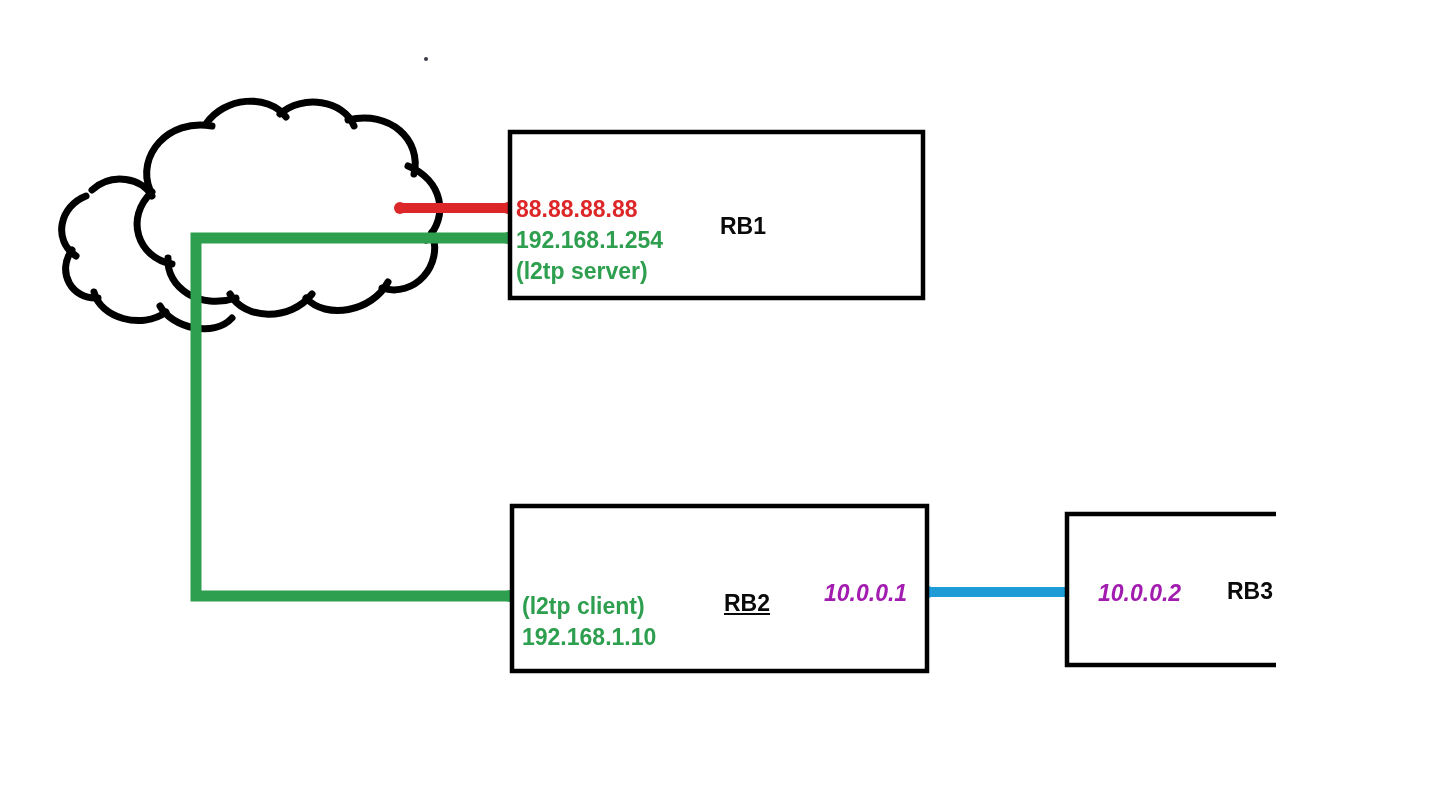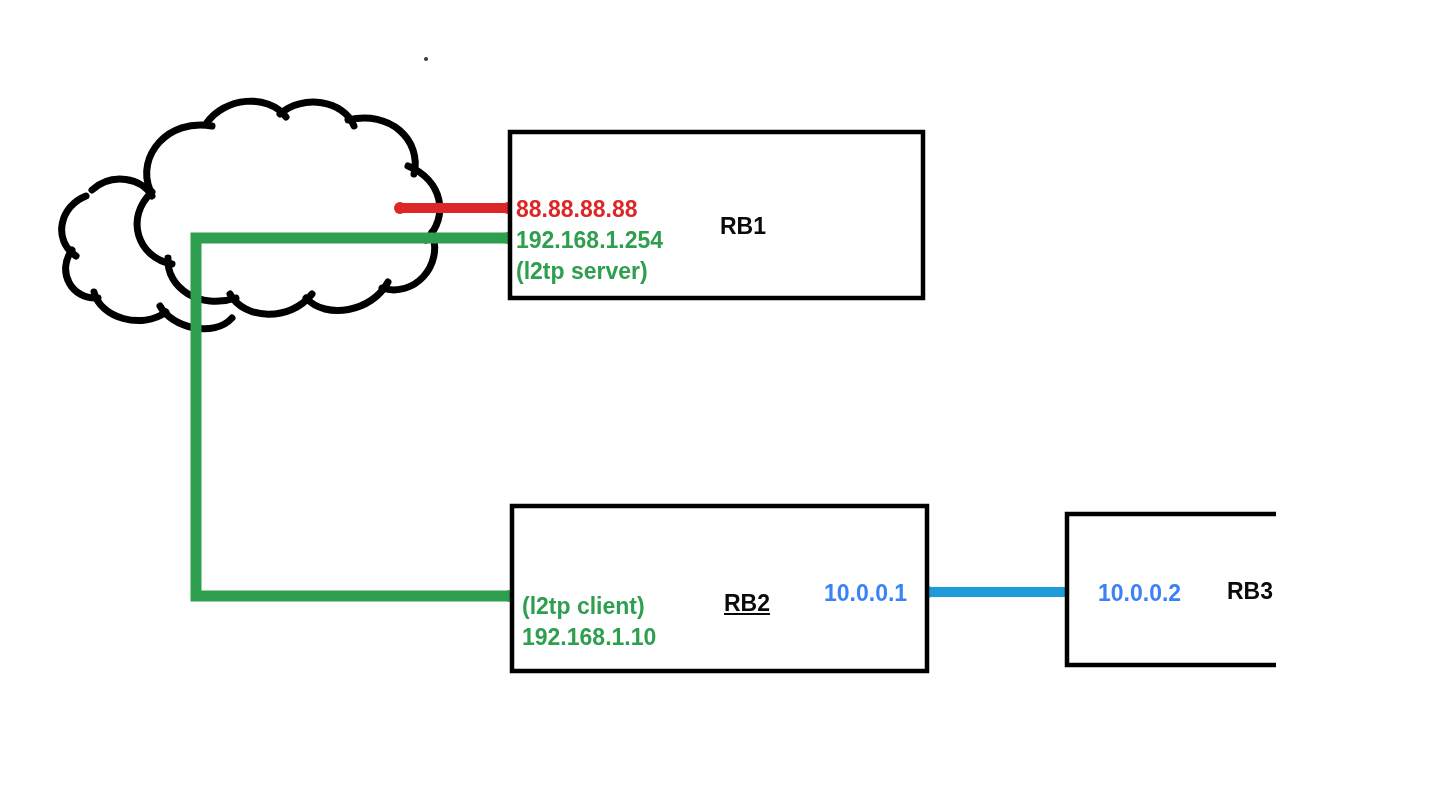--- a/index.html
+++ b/index.html
@@ -24,21 +24,21 @@
   }
   .label {
     position: absolute;
     font-family: "Liberation Sans", sans-serif;
     font-weight: bold;
     white-space: nowrap;
     line-height: 1.18;
   }
   .label-ip-red   { color: #dc2628; font-size: 23px; }
   .label-ip-green { color: #2e9e4f; font-size: 23px; }
-  .label-ip-blue  { color: #3b82f6; font-size: 23px; }
+  .label-ip-blue  { color: #a21caf; font-size: 23px; font-style: italic; }
   .label-device   { color: #0a0a0a; font-size: 23px; }
   .stray-dot {
     position: absolute;
     width: 4px;
     height: 4px;
     background: #3a3a46;
     border-radius: 50%;
   }
 </style>
 </head>

